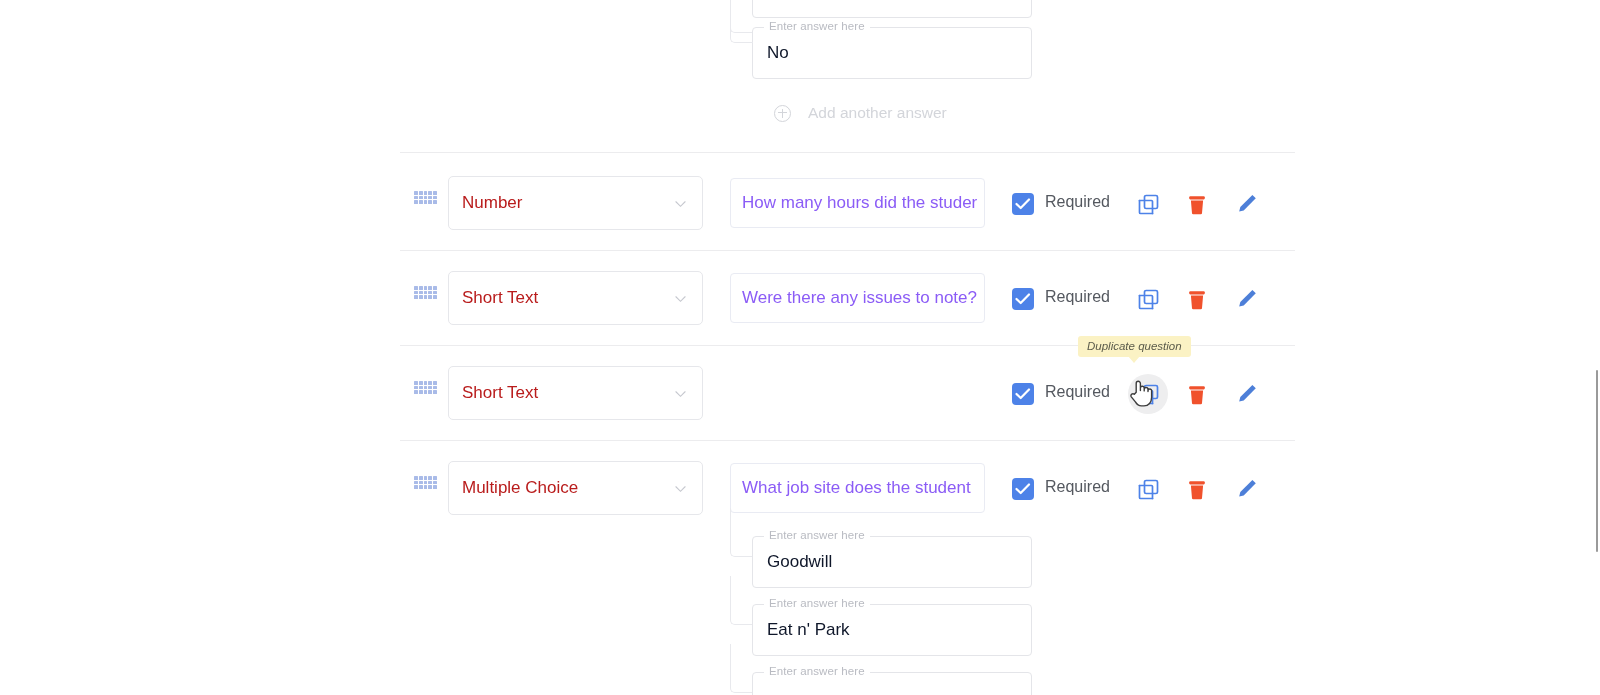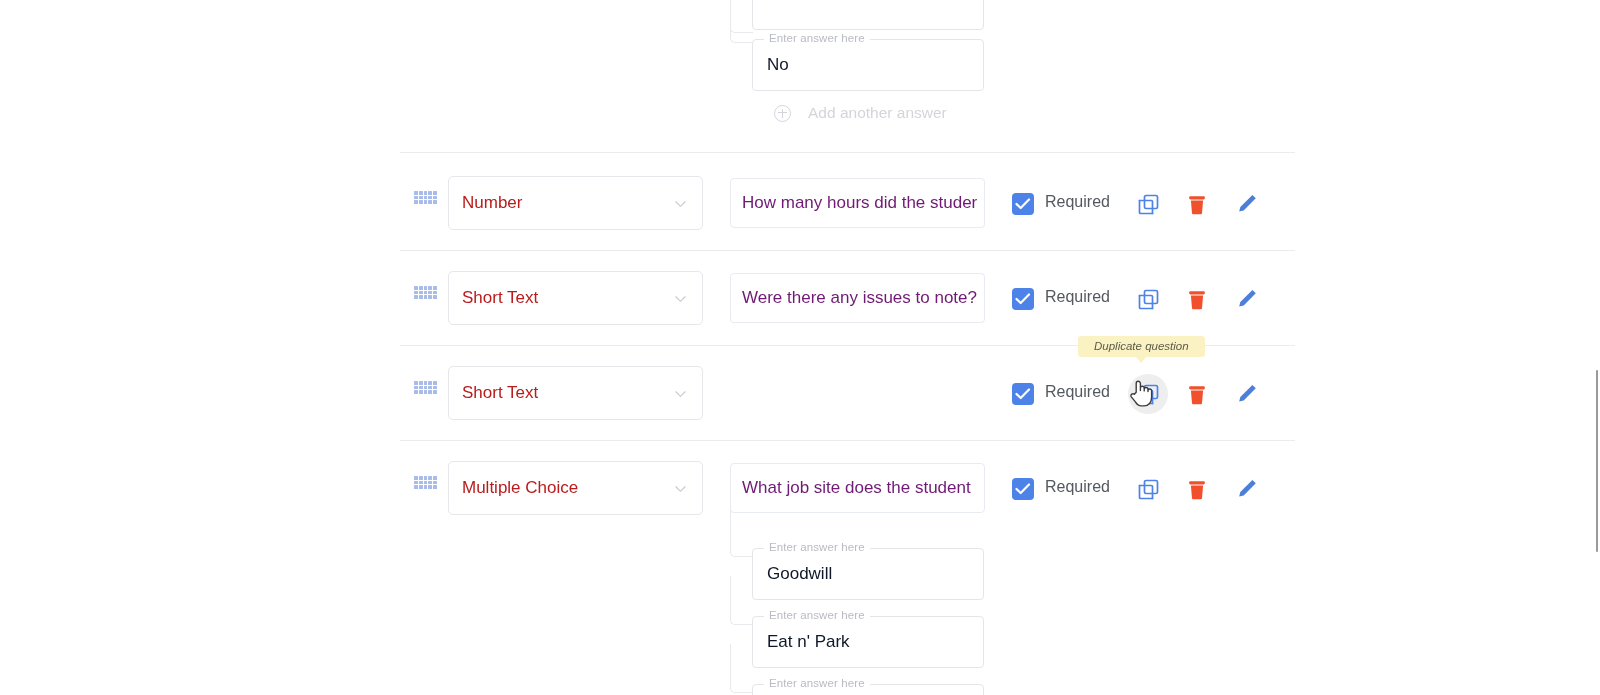--- a/index.html
+++ b/index.html
@@ -24,22 +24,21 @@
     position: absolute;
     left: 400px;
     width: 895px;
     height: 1px;
     background: #ececee;
   }
 
   
   .answer-wrap {
     position: absolute;
-    width: 232px;
-    margin-top: 12px;
+    width: 280px;
   }
   .answer-box {
     position: relative;
     border: 1px solid #e4e5e9;
     border-radius: 4px;
     height: 52px;
     box-sizing: border-box;
     background: #fff;
   }
   .answer-legend {
@@ -162,21 +161,21 @@
     background: #fff;
     box-sizing: border-box;
     overflow: hidden;
   }
   .q-input .ph {
     position: absolute;
     left: 11px;
     top: 50%;
     transform: translateY(-50%);
     font-size: 17px;
-    color: #701a75;
+    color: #8b5cf6;
     white-space: nowrap;
   }
 
   .req-wrap {
     position: absolute;
     left: 612px;
     top: 50%;
     transform: translateY(-50%);
     display: flex;
     align-items: flex-start;
@@ -215,21 +214,21 @@
   .del-btn   { left: 777px; }
   .edit-btn  { left: 827px; }
 
   
   .tooltip {
     position: absolute;
     background: #fbf2c4;
     color: #5a5a4a;
     font-size: 11.5px;
     font-style: italic;
-    padding: 4px 16px 5px;
+    padding: 4px 9px 5px;
     border-radius: 3px;
     white-space: nowrap;
     z-index: 40;
   }
   .tooltip::after {
     content: "";
     position: absolute;
     left: 50%;
     margin-left: -6px;
     bottom: -6px;

